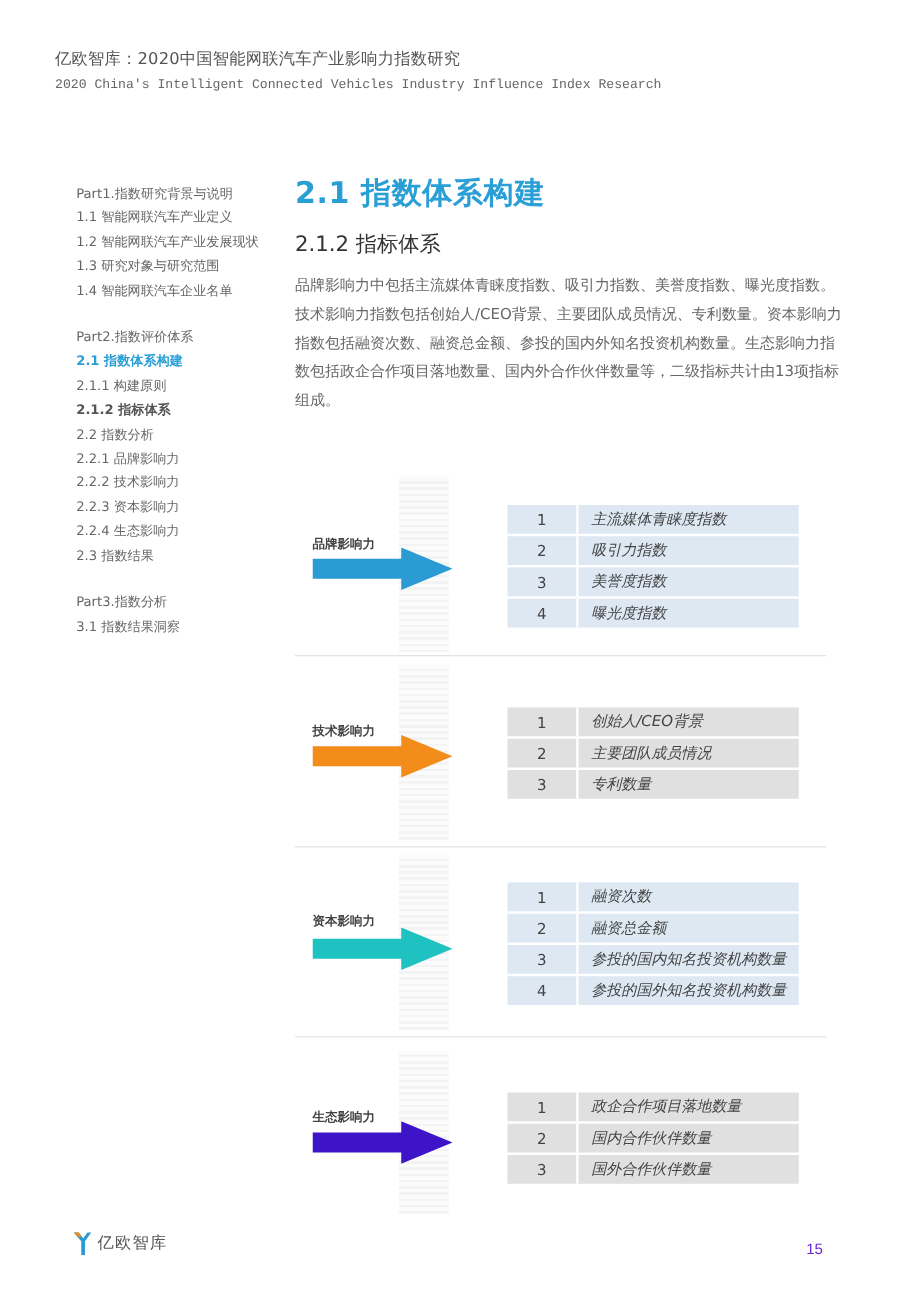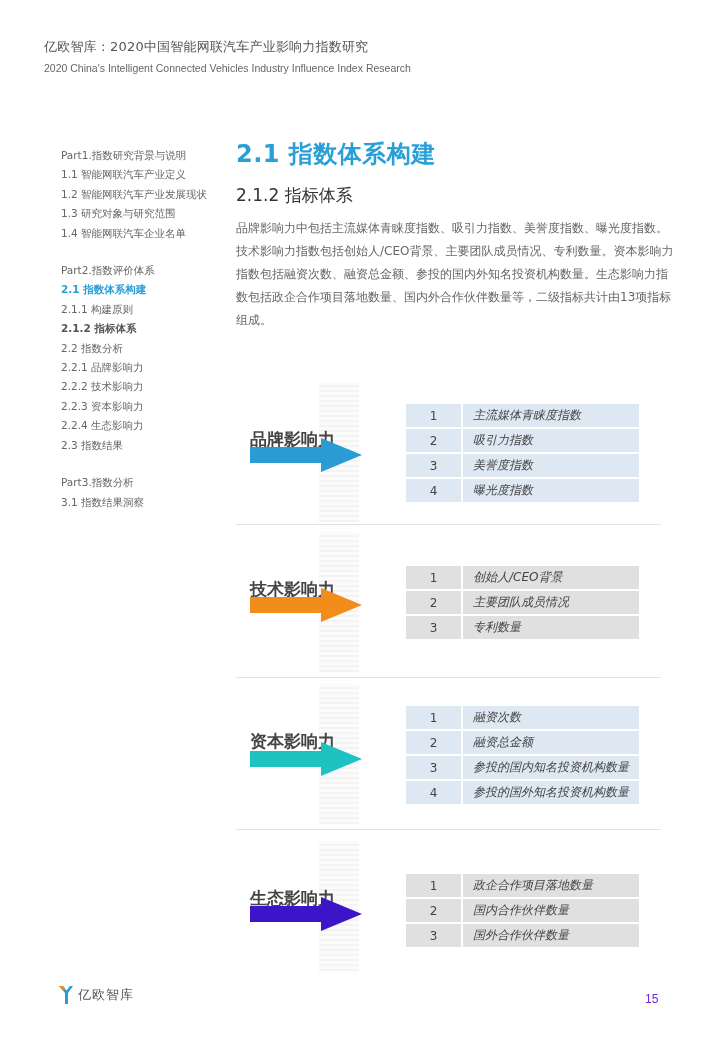--- a/index.html
+++ b/index.html
@@ -1,46 +1,46 @@
 <!DOCTYPE html>
 <html><head>
 <meta charset="utf-8">
 <style>
   html, body { margin: 0; padding: 0; background: #ffffff; }
   body { width: 720px; height: 1040px; position: relative; overflow: hidden; font-family: "DejaVu Sans", "Liberation Sans", sans-serif; color: #444; }
   .header { position: absolute; left: 44px; top: 38px; }
   .header .cn { font-size: 13px; color: #555; letter-spacing: 0.2px; }
-  .header .en { font-size: 10.5px; color: #666; margin-top: 6px; font-family: Liberation Sans, sans-serif; }
+  .header .en { font-size: 10.5px; color: #666; margin-top: 6px; font-family: Liberation Mono, monospace; }
 
   .toc { position: absolute; left: 61px; top: 146px; width: 170px; }
   .toc .group { margin-bottom: 18px; }
   .toc .item { font-size: 10.5px; color: #666; line-height: 19.4px; white-space: nowrap; }
   .toc .item.active { color: #2a9fd6; font-weight: bold; }
   .toc .item.current { color: #555; font-weight: bold; }
 
   .main { position: absolute; left: 236px; top: 138px; width: 440px; }
   .main h1 { margin: 0; font-size: 24px; color: #2a9fd6; font-weight: bold; letter-spacing: 0.5px; }
   .main h2 { margin: 14px 0 0 0; font-size: 17px; font-weight: normal; color: #333; }
   .main p { margin: 10px 0 0 0; font-size: 12px; color: #666; line-height: 23px; }
   .main p + p { margin-top: 18px; }
 
   .block { position: absolute; left: 236px; width: 425px; }
   .block .sep { position: absolute; left: 0; right: 0; bottom: 0; height: 1px; background: #e3e3e3; }
   .wall { position: absolute; left: 83px; width: 40px; background:
       repeating-linear-gradient(0deg, #f2f2f2 0 2px, #fbfbfb 2px 5px); opacity: 0.9; }
-  .arrow-label { position: absolute; left: 14px; font-size: 17px; font-weight: bold; color: #444; }
+  .arrow-label { position: absolute; left: 14px; font-size: 10px; font-weight: bold; color: #444; }
   .arrow { position: absolute; left: 14px; }
   .tbl { position: absolute; left: 170px; width: 233px; border-collapse: separate; border-spacing: 0 2px; }
   .tbl td { height: 23px; font-size: 12px; color: #444; padding: 0; }
   .tbl td.num { width: 55px; text-align: center; border-right: 2px solid #fff; }
   .tbl td.txt { padding-left: 10px; font-style: italic; }
   .tbl.blue td { background: #dde8f3; }
   .tbl.gray td { background: #e0e0e0; }
 
-  .footer-logo { position: absolute; left: 58px; top: 985px; display: flex; align-items: center; }
+  .footer-logo { position: absolute; left: 58px; top: 985px; display: flex; align-items: flex-start; }
   .footer-logo .txt { font-size: 13px; color: #555; margin-left: 4px; letter-spacing: 1px; }
   .page-num { position: absolute; left: 645px; top: 992px; font-size: 12px; color: #6d28d9; font-family: "Liberation Sans", sans-serif; }
 </style>
 </head>
 <body>
 
 <div class="header">
   <div class="cn">亿欧智库：2020中国智能网联汽车产业影响力指数研究</div>
   <div class="en">2020 China's Intelligent Connected Vehicles Industry Influence Index Research</div>
 </div>

